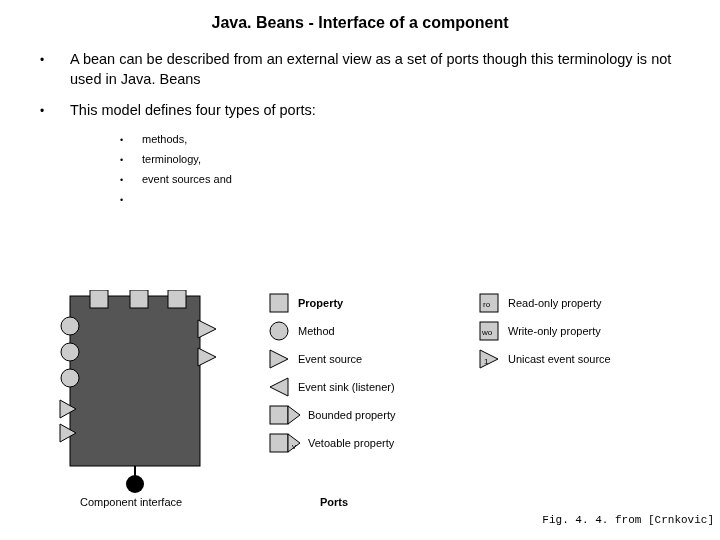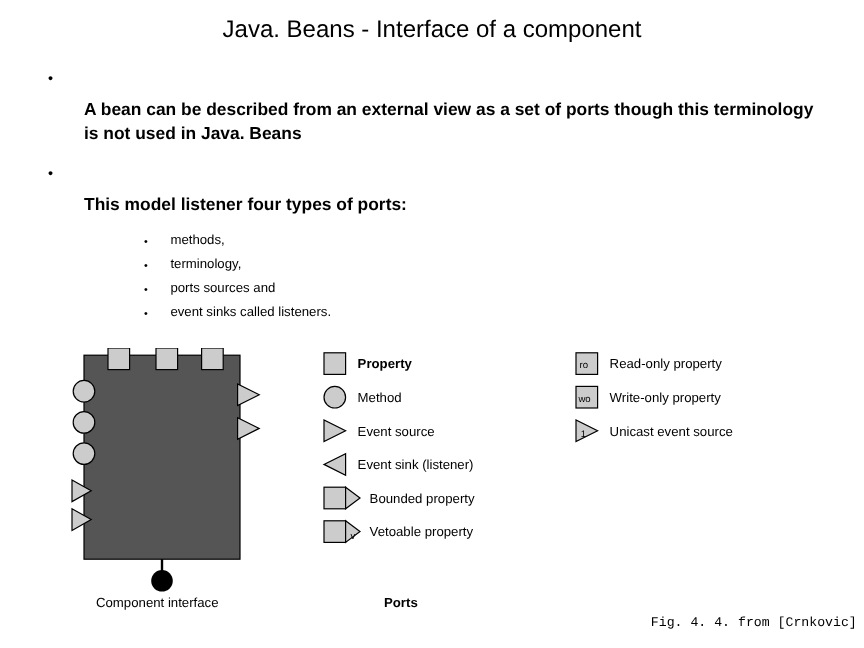--- a/index.html
+++ b/index.html
@@ -6,45 +6,44 @@
   body {
     width: 720px;
     height: 540px;
     background: #fff;
     font-family: Arial, Helvetica, sans-serif;
     color: #000;
     position: relative;
     overflow: hidden;
   }
   .title {
-    font-size: 20px;
+    font-size: 16px;
     text-align: center;
     padding-top: 14px;
     padding-bottom: 18px;
-    font-weight: normal;
+    font-weight: bold;
   }
   .bullets {
     padding-left: 40px;
     padding-right: 30px;
   }
   .b1 {
     display: flex;
     margin-bottom: 12px;
   }
   .b1 .dot {
     width: 30px;
     font-size: 12px;
     padding-top: 3px;
   }
   .b1 .txt {
     font-size: 14.5px;
-    font-weight: bold;
+    font-weight: normal;
     line-height: 1.35;
     flex: 1;
-    margin-top: 28px;
   }
   .b2list {
     padding-left: 80px;
     margin-top: 8px;
   }
   .b2 {
     display: flex;
     margin-bottom: 8px;
   }
   .b2 .dot {
@@ -76,38 +75,37 @@
 
 <h1 class="title">Java. Beans - Interface of a component</h1>
 
 <div class="bullets">
   <div class="b1">
     <div class="dot">•</div>
     <div class="txt">A bean can be described from an external view as a set of ports though this terminology is not used in Java. Beans</div>
   </div>
   <div class="b1">
     <div class="dot">•</div>
-    <div class="txt">This model listener four types of ports:</div>
+    <div class="txt">This model defines four types of ports:</div>
   </div>
   <div class="b2list">
     <div class="b2">
       <div class="dot">•</div>
       <div class="txt">methods,</div>
     </div>
     <div class="b2">
       <div class="dot">•</div>
       <div class="txt">terminology,</div>
     </div>
     <div class="b2">
       <div class="dot">•</div>
-      <div class="txt">ports sources and</div>
+      <div class="txt">event sources and</div>
     </div>
     <div class="b2">
       <div class="dot">•</div>
-      <div class="txt">event sinks called listeners.</div>
     </div>
   </div>
 </div>
 
 <div class="figwrap">
 <svg width="660" height="220">
 
   <rect x="30" y="6" width="130" height="170" fill="#555" stroke="#000"></rect>
 
   <rect x="50" y="-4" width="18" height="18" fill="#ccc" stroke="#000" transform="translate(0,4)"></rect>

